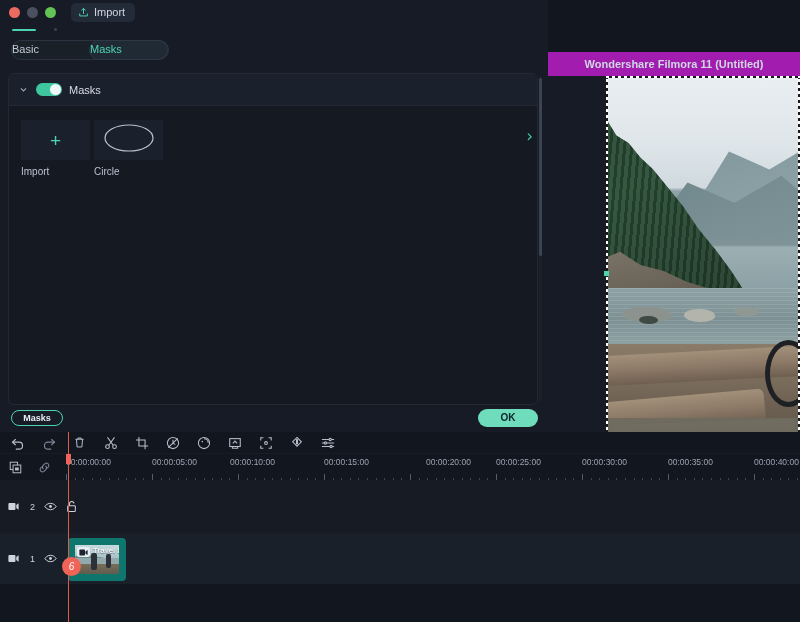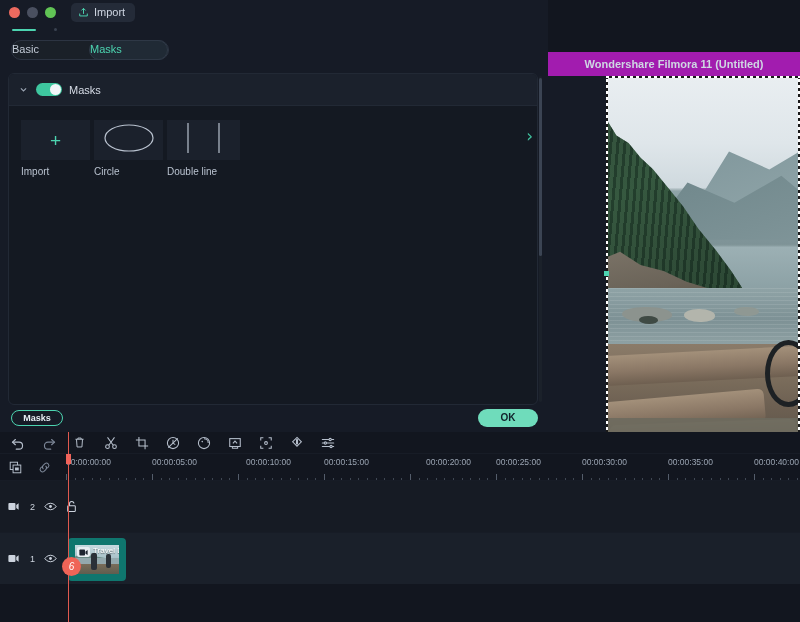--- a/index.html
+++ b/index.html
@@ -419,30 +419,20 @@
           <div class="mask-thumb">
             <span>
               <svg width="50" height="28" viewBox="0 0 50 28" fill="none" stroke="#b9c2cf" stroke-width="1.2">
                 <ellipse cx="25" cy="14" rx="24" ry="13"></ellipse>
               </svg>
             </span>
           </div>
           <div class="mask-label">Circle</div>
         </div>
 
-        <div class="mask-item wide">
-          <div class="mask-thumb">
-            <span>
-              <svg width="55" height="32" viewBox="0 0 55 32" fill="none" stroke="#b9c2cf" stroke-width="1.2">
-                <path d="M12 1v30M43 1v30"></path>
-              </svg>
-            </span>
-          </div>
-          <div class="mask-label">Double line</div>
-        </div>
 
 
 
         <div class="arrow-next">›</div>
       </div>
     </div>
 
     <div class="panel-scroll-track"></div>
     <div class="panel-scroll-thumb"></div>
 
@@ -598,21 +588,21 @@
       <div class="tl-icon">
         <svg width="13" height="13" viewBox="0 0 16 16" fill="none" stroke="#7c8697" stroke-width="1.3" stroke-linecap="round">
           <path d="M6.4 9.6a3 3 0 010-4.2l2.2-2.2a3 3 0 014.2 4.2l-1.1 1.1"></path>
           <path d="M9.6 6.4a3 3 0 010 4.2l-2.2 2.2a3 3 0 01-4.2-4.2l1.1-1.1"></path>
         </svg>
       </div>
 
       <div class="ruler">
         <div class="rtick-label" style="left:0px">00:00:00:00</div>
         <div class="rtick-label" style="left:86px">00:00:05:00</div>
-        <div class="rtick-label" style="left:180px">00:00:10:00</div>
+        <div class="rtick-label" style="left:164px">00:00:10:00</div>
         <div class="rtick-label" style="left:258px">00:00:15:00</div>
         <div class="rtick-label" style="left:360px">00:00:20:00</div>
         <div class="rtick-label" style="left:430px">00:00:25:00</div>
         <div class="rtick-label" style="left:516px">00:00:30:00</div>
         <div class="rtick-label" style="left:602px">00:00:35:00</div>
         <div class="rtick-label" style="left:688px">00:00:40:00</div>
         <div id="ticks">
             <div class="rtick major" style="left: 0px;"></div>
             <div class="rtick minor" style="left: 8.6px;"></div>
             <div class="rtick minor" style="left: 17.2px;"></div>

